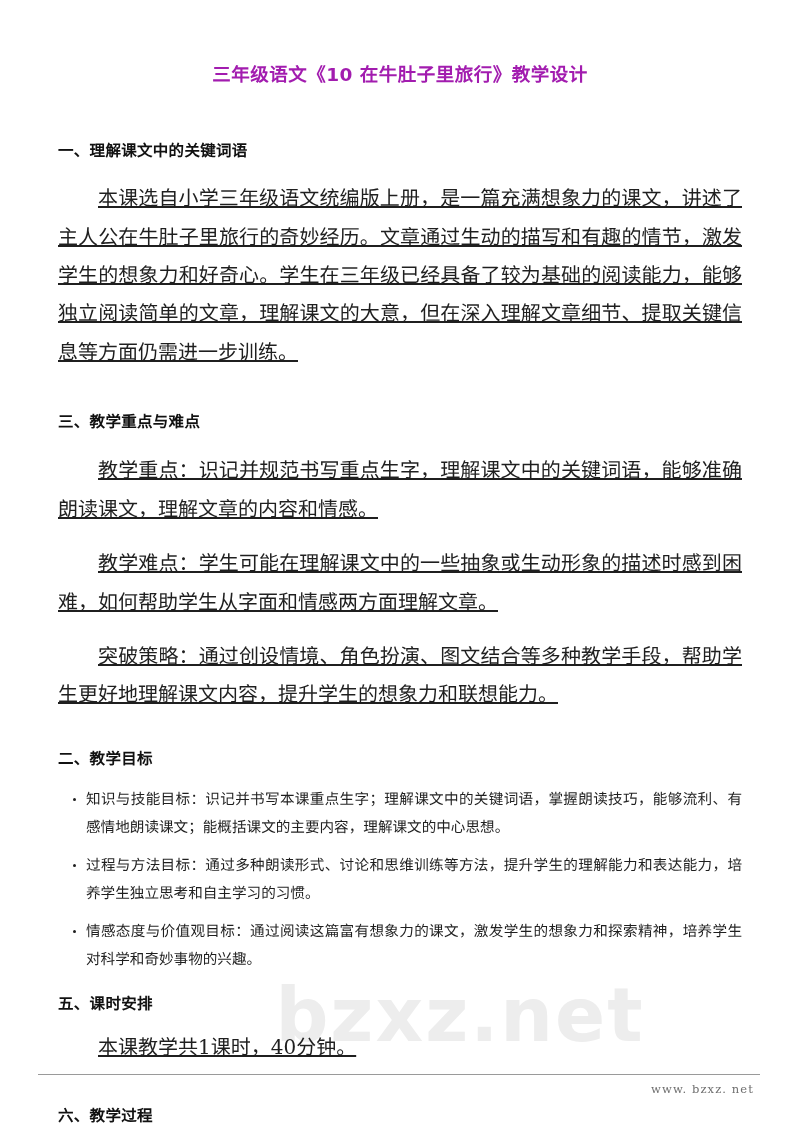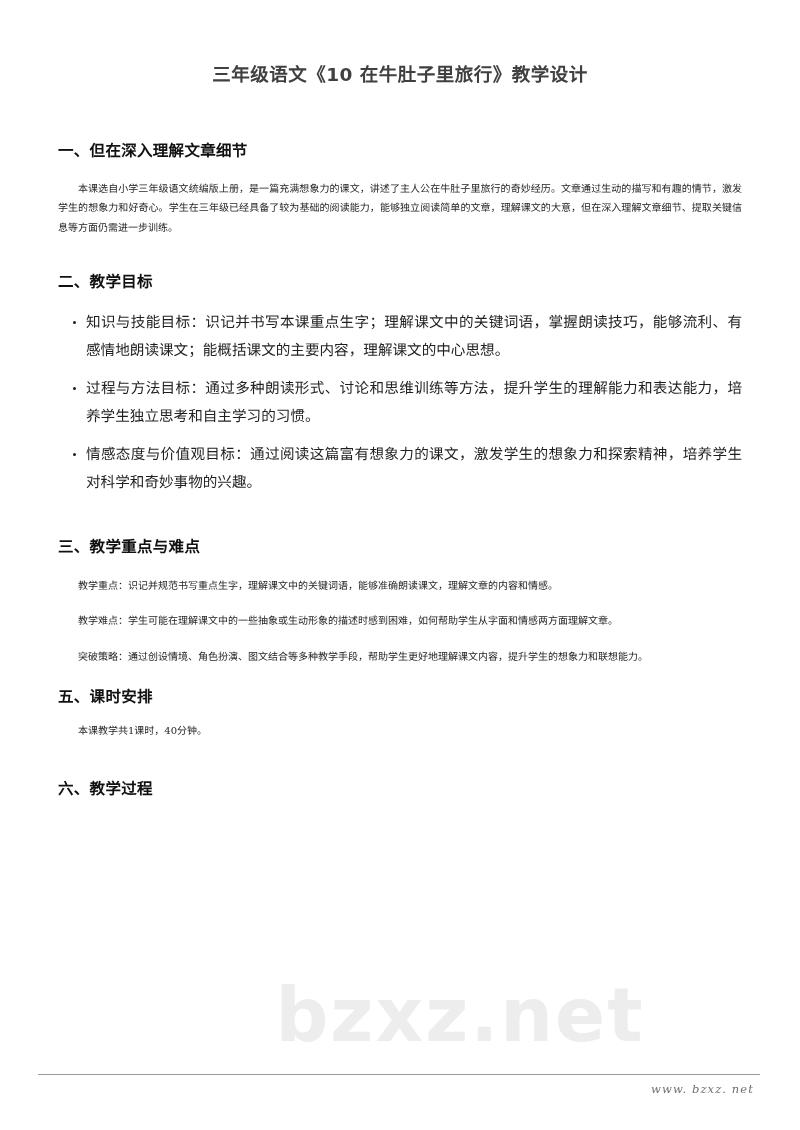--- a/index.html
+++ b/index.html
@@ -53,21 +53,21 @@
     width: 684px;
     box-sizing: border-box;
   }
 
   .doc-title {
     text-align: center;
     font-family: "DejaVu Sans", "Liberation Sans", sans-serif;
     font-weight: 700;
     font-size: 18.5px;
     letter-spacing: 0.5px;
-    color: #404040;
+    color: #a21caf;
     margin: 0;
     padding-top: 62px;
     line-height: 1.4;
   }
 
   .section {
     margin-top: 0;
   }
 
   h2.sec-heading {
@@ -82,28 +82,29 @@
   }
 
   .sec-1 h2.sec-heading { margin-top: 52px; }
   .sec-2 h2.sec-heading { margin-top: 34px; }
   .sec-3 h2.sec-heading { margin-top: 40px; }
   .sec-4 h2.sec-heading { margin-top: 38px; }
   .sec-5 h2.sec-heading { margin-top: 20px; }
   .sec-6 h2.sec-heading { margin-top: 38px; }
 
   p.body-para {
-    font-size: 10px;
+    font-size: 20px;
     line-height: 1.92;
     margin: 0;
     padding: 0;
     text-align: justify;
     text-justify: inter-ideograph;
     text-indent: 2em;
     color: #1f1f1f;
+    text-decoration: underline;
   }
 
   .sec-1 p.body-para { margin-top: 16px; }
   .sec-3 p.body-para { margin-top: 17px; }
   .sec-3 p.body-para + p.body-para { margin-top: 16px; }
   .sec-5 p.body-para { margin-top: 12px; }
 
   ul.bullets {
     list-style: none;
     margin: 14px 0 0 0;
@@ -144,59 +145,58 @@
   }
   .footer-rule {
     height: 0;
     border-top: 1.4px solid #9a9a9a;
     width: 100%;
   }
   .footer-url {
     margin-top: 7px;
     text-align: right;
     font-family: "DejaVu Serif", "Liberation Serif", serif;
-    font-style: italic;
     font-size: 11.5px;
     color: #6e6e6e;
     letter-spacing: 1.1px;
     padding-right: 6px;
   }
 </style>
 </head>
 <body>
 
 <div class="page">
 
   <div class="watermark">bzxz.net</div>
 
   <div class="content">
 
     <h1 class="doc-title">三年级语文《10 在牛肚子里旅行》教学设计</h1>
 
     <section class="section sec-1">
-      <h2 class="sec-heading">一、但在深入理解文章细节</h2>
+      <h2 class="sec-heading">一、理解课文中的关键词语</h2>
       <p class="body-para">本课选自小学三年级语文统编版上册，是一篇充满想象力的课文，讲述了主人公在牛肚子里旅行的奇妙经历。文章通过生动的描写和有趣的情节，激发学生的想象力和好奇心。学生在三年级已经具备了较为基础的阅读能力，能够独立阅读简单的文章，理解课文的大意，但在深入理解文章细节、提取关键信息等方面仍需进一步训练。</p>
+    </section>
+
+    <section class="section sec-3">
+      <h2 class="sec-heading">三、教学重点与难点</h2>
+      <p class="body-para">教学重点：识记并规范书写重点生字，理解课文中的关键词语，能够准确朗读课文，理解文章的内容和情感。</p>
+      <p class="body-para">教学难点：学生可能在理解课文中的一些抽象或生动形象的描述时感到困难，如何帮助学生从字面和情感两方面理解文章。</p>
+      <p class="body-para">突破策略：通过创设情境、角色扮演、图文结合等多种教学手段，帮助学生更好地理解课文内容，提升学生的想象力和联想能力。</p>
     </section>
 
     <section class="section sec-2">
       <h2 class="sec-heading">二、教学目标</h2>
       <ul class="bullets">
         <li>知识与技能目标：识记并书写本课重点生字；理解课文中的关键词语，掌握朗读技巧，能够流利、有感情地朗读课文；能概括课文的主要内容，理解课文的中心思想。</li>
         <li>过程与方法目标：通过多种朗读形式、讨论和思维训练等方法，提升学生的理解能力和表达能力，培养学生独立思考和自主学习的习惯。</li>
         <li>情感态度与价值观目标：通过阅读这篇富有想象力的课文，激发学生的想象力和探索精神，培养学生对科学和奇妙事物的兴趣。</li>
       </ul>
     </section>
 
-    <section class="section sec-3">
-      <h2 class="sec-heading">三、教学重点与难点</h2>
-      <p class="body-para">教学重点：识记并规范书写重点生字，理解课文中的关键词语，能够准确朗读课文，理解文章的内容和情感。</p>
-      <p class="body-para">教学难点：学生可能在理解课文中的一些抽象或生动形象的描述时感到困难，如何帮助学生从字面和情感两方面理解文章。</p>
-      <p class="body-para">突破策略：通过创设情境、角色扮演、图文结合等多种教学手段，帮助学生更好地理解课文内容，提升学生的想象力和联想能力。</p>
-    </section>
-
 
     <section class="section sec-5">
       <h2 class="sec-heading">五、课时安排</h2>
       <p class="body-para">本课教学共1课时，40分钟。</p>
     </section>
 
     <section class="section sec-6">
       <h2 class="sec-heading">六、教学过程</h2>
     </section>
 

